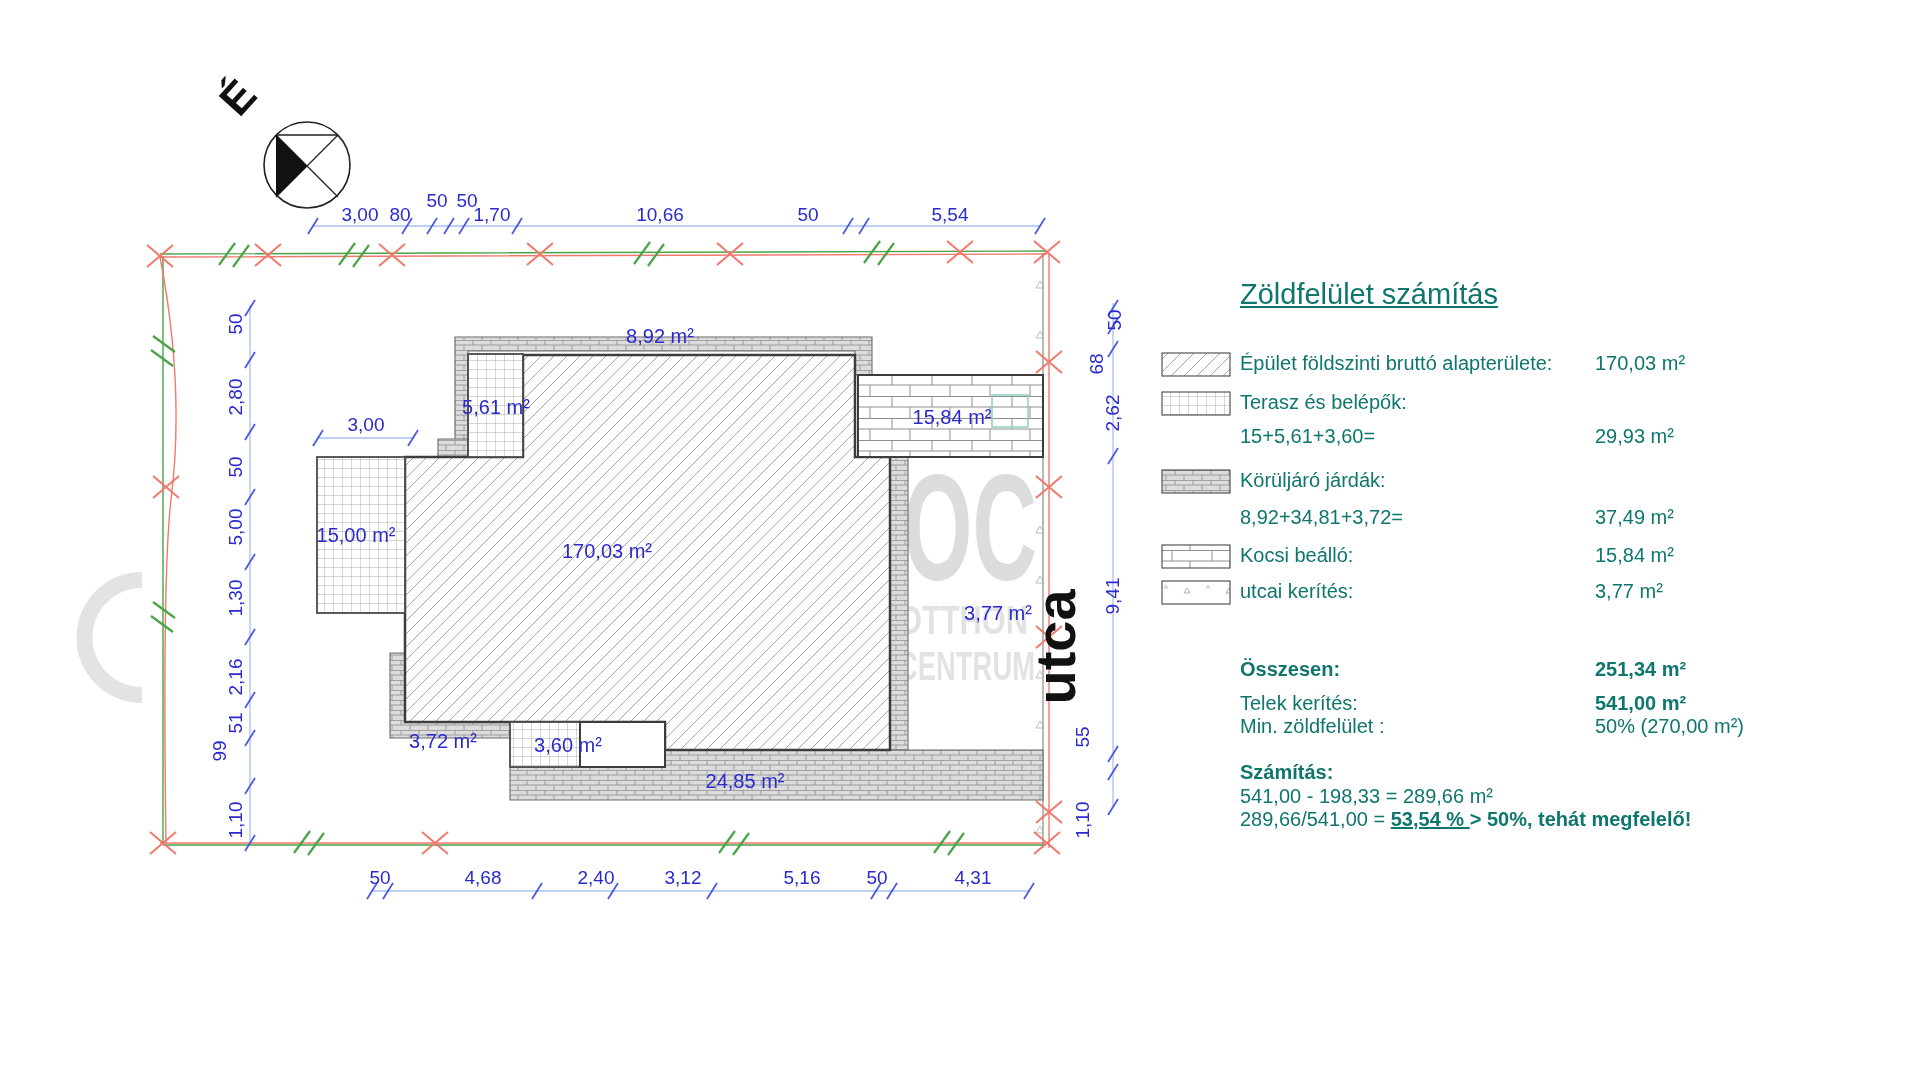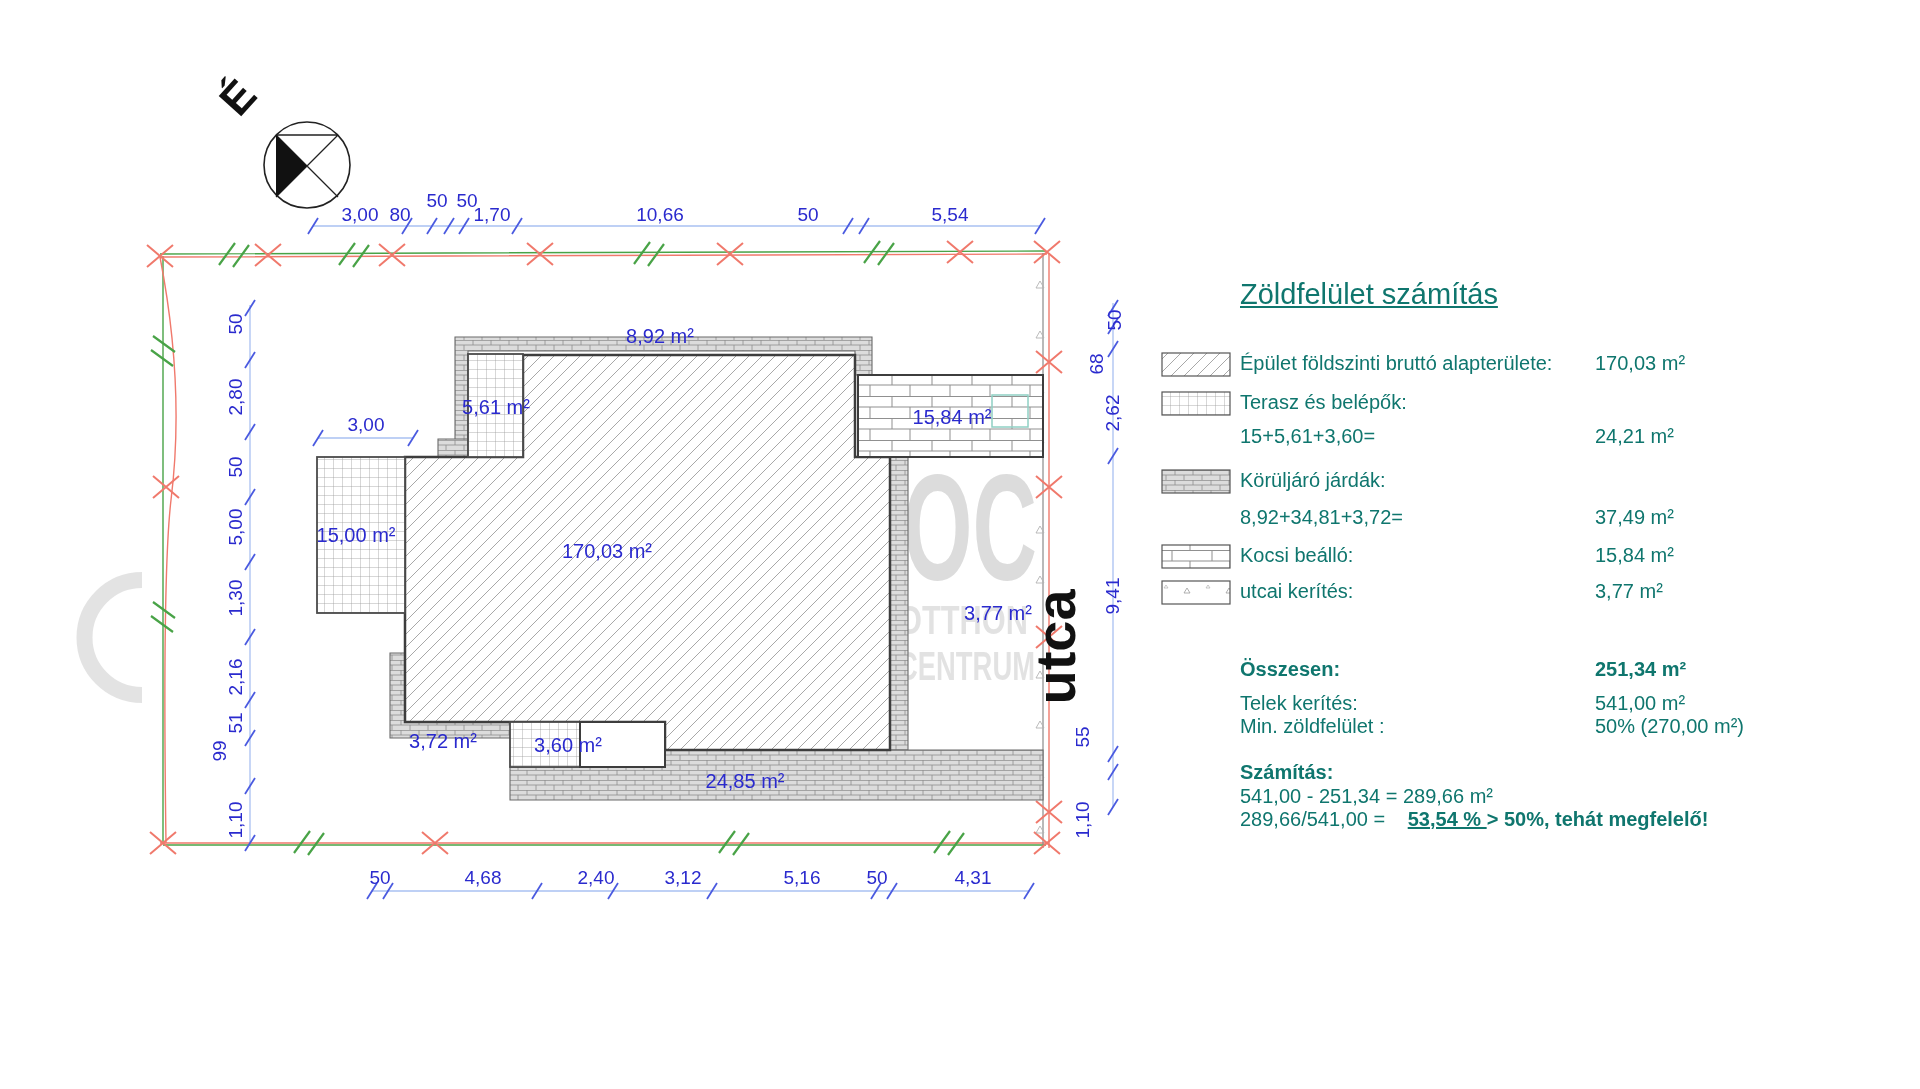--- a/index.html
+++ b/index.html
@@ -2,21 +2,21 @@
 <html><head>
 <meta charset="utf-8">
 <style>
   html,body{margin:0;padding:0;background:#ffffff;}
   #canvas{position:relative;width:1920px;height:1089px;background:#fff;overflow:hidden;
           font-family:"Liberation Sans",sans-serif;}
   #plan-svg{position:absolute;left:0;top:0;}
   .t{position:absolute;white-space:nowrap;color:#0f766e;font-size:20px;line-height:23px;}
   .legend-title{font-size:29px;text-decoration:underline;}
   .b{font-weight:bold;}
-  .pct{font-weight:bold;text-decoration:underline;margin-left:17px;}
+  .pct{font-weight:bold;text-decoration:underline;}
 </style>
 </head>
 <body>
 
 <div id="canvas">
 
 <svg id="plan-svg" width="1920" height="1089" viewBox="0 0 1920 1089">
   <defs>
     <pattern id="hatch-diag" width="13" height="13" patternUnits="userSpaceOnUse">
       <rect width="13" height="13" fill="#ffffff"></rect>
@@ -246,40 +246,40 @@
 
 <div>
   <div class="t legend-title" style="left:1240px;top:283px;">Zöldfelület számítás</div>
 
   <div class="t" style="left:1240px;top:352px;text-align:center;">Épület földszinti bruttó alapterülete:</div>
   <div class="t" style="left:1595px;top:352px;">170,03 m²</div>
 
   <div class="t" style="left:1240px;top:391px;">Terasz és belépők:</div>
 
   <div class="t" style="left:1240px;top:425px;">15+5,61+3,60=</div>
-  <div class="t" style="left:1595px;top:425px;">24,21 m²</div>
+  <div class="t" style="left:1595px;top:425px;">29,93 m²</div>
 
   <div class="t" style="left:1240px;top:469px;">Körüljáró járdák:</div>
 
   <div class="t" style="left:1240px;top:506px;">8,92+34,81+3,72=</div>
   <div class="t" style="left:1595px;top:506px;">37,49 m²</div>
 
   <div class="t" style="left:1240px;top:544px;">Kocsi beálló:</div>
   <div class="t" style="left:1595px;top:544px;">15,84 m²</div>
 
   <div class="t" style="left:1240px;top:580px;">utcai kerítés:</div>
   <div class="t" style="left:1595px;top:580px;">3,77 m²</div>
 
   <div class="t b" style="left:1240px;top:658px;">Összesen:</div>
   <div class="t b" style="left:1595px;top:658px;">251,34 m²</div>
 
   <div class="t" style="left:1240px;top:692px;">Telek kerítés:</div>
-  <div class="t" style="left:1595px;top:692px;">541,00 m²</div>
+  <div class="t" style="left:1595px;top:692px;font-weight:bold;">541,00 m²</div>
 
   <div class="t" style="left:1240px;top:715px;">Min. zöldfelület :</div>
   <div class="t" style="left:1595px;top:715px;text-align:right;">50% (270,00 m²)</div>
 
   <div class="t b" style="left:1240px;top:761px;">Számítás:</div>
-  <div class="t" style="left:1240px;top:785px;">541,00 - 251,34 = 289,66 m²</div>
+  <div class="t" style="left:1240px;top:785px;">541,00 - 198,33 = 289,66 m²</div>
   <div class="t" style="left:1240px;top:808px;"><span>289,66/541,00 = </span><span class="pct"> 53,54 % </span><span class="b">&gt; 50%, tehát megfelelő!</span></div>
 </div>
 
 </div>
 
 </body></html>

